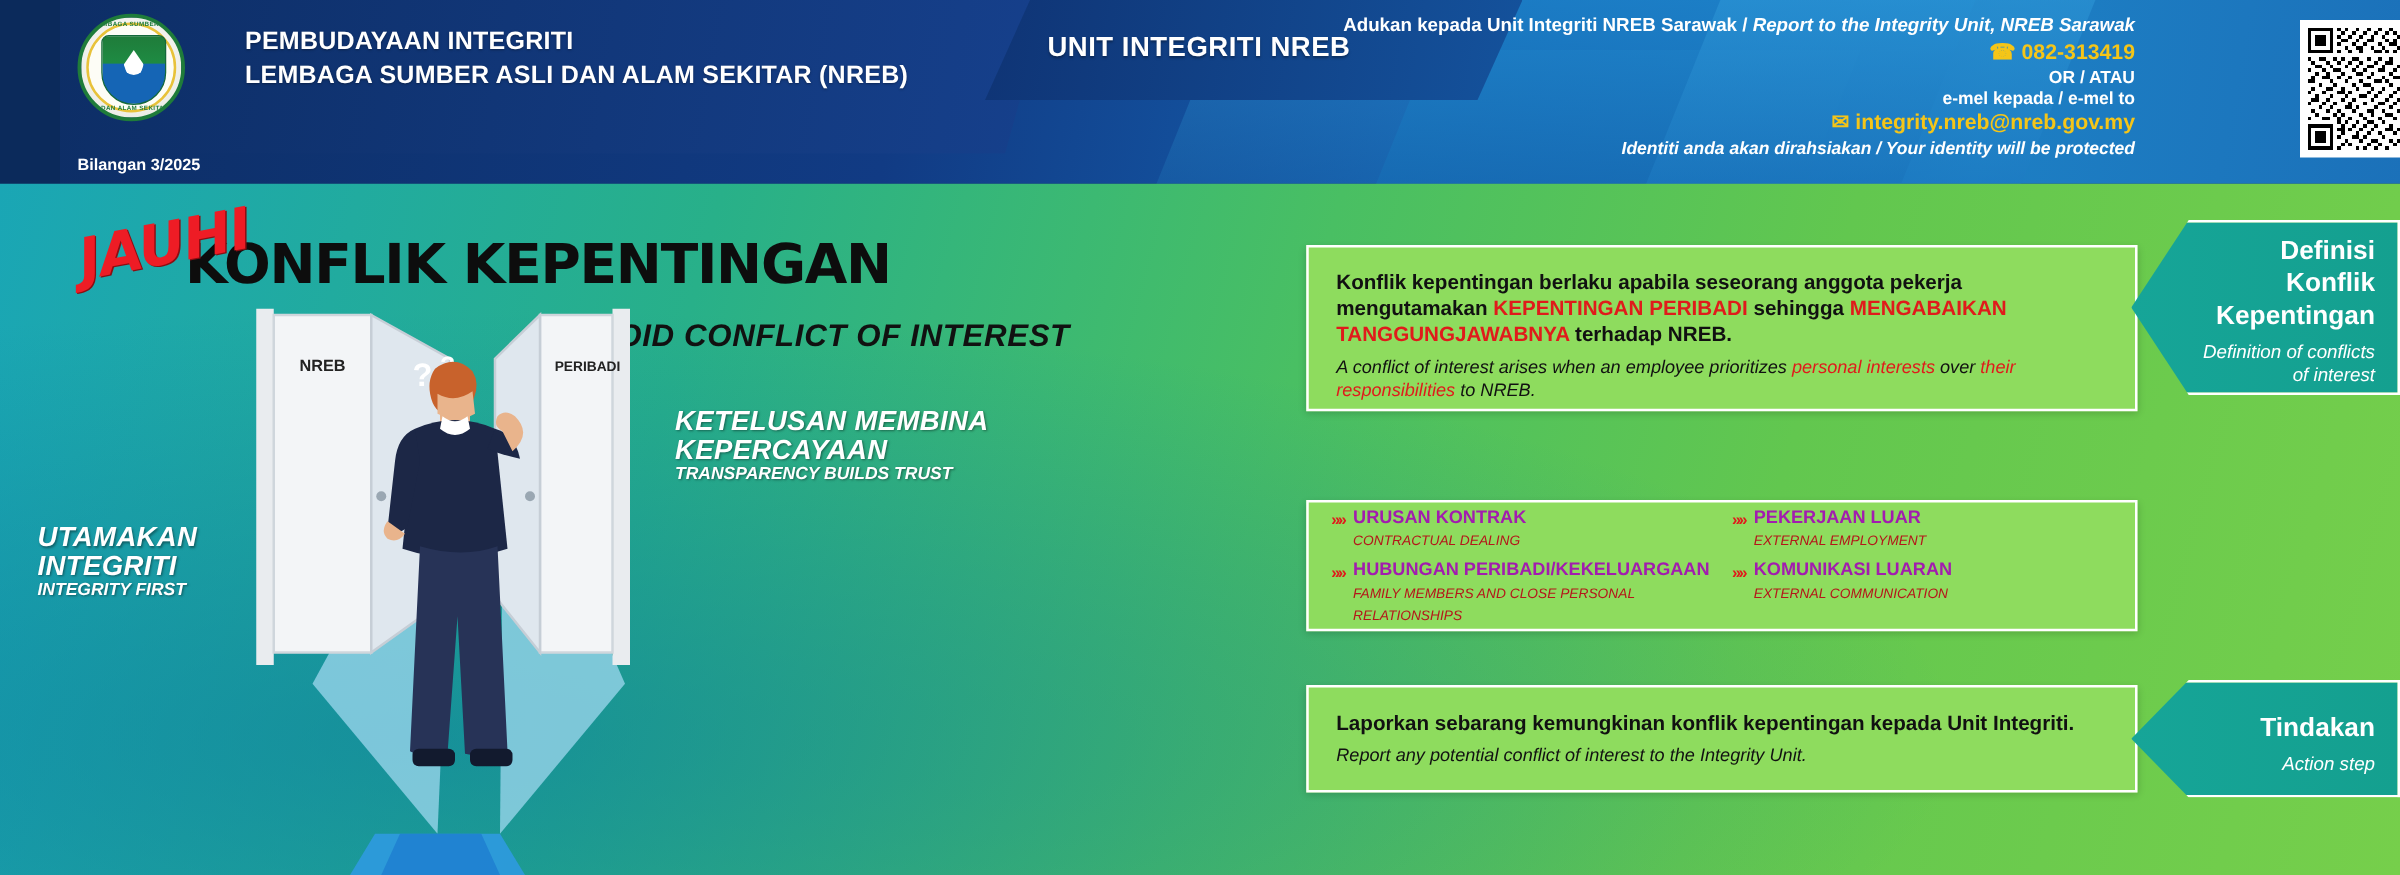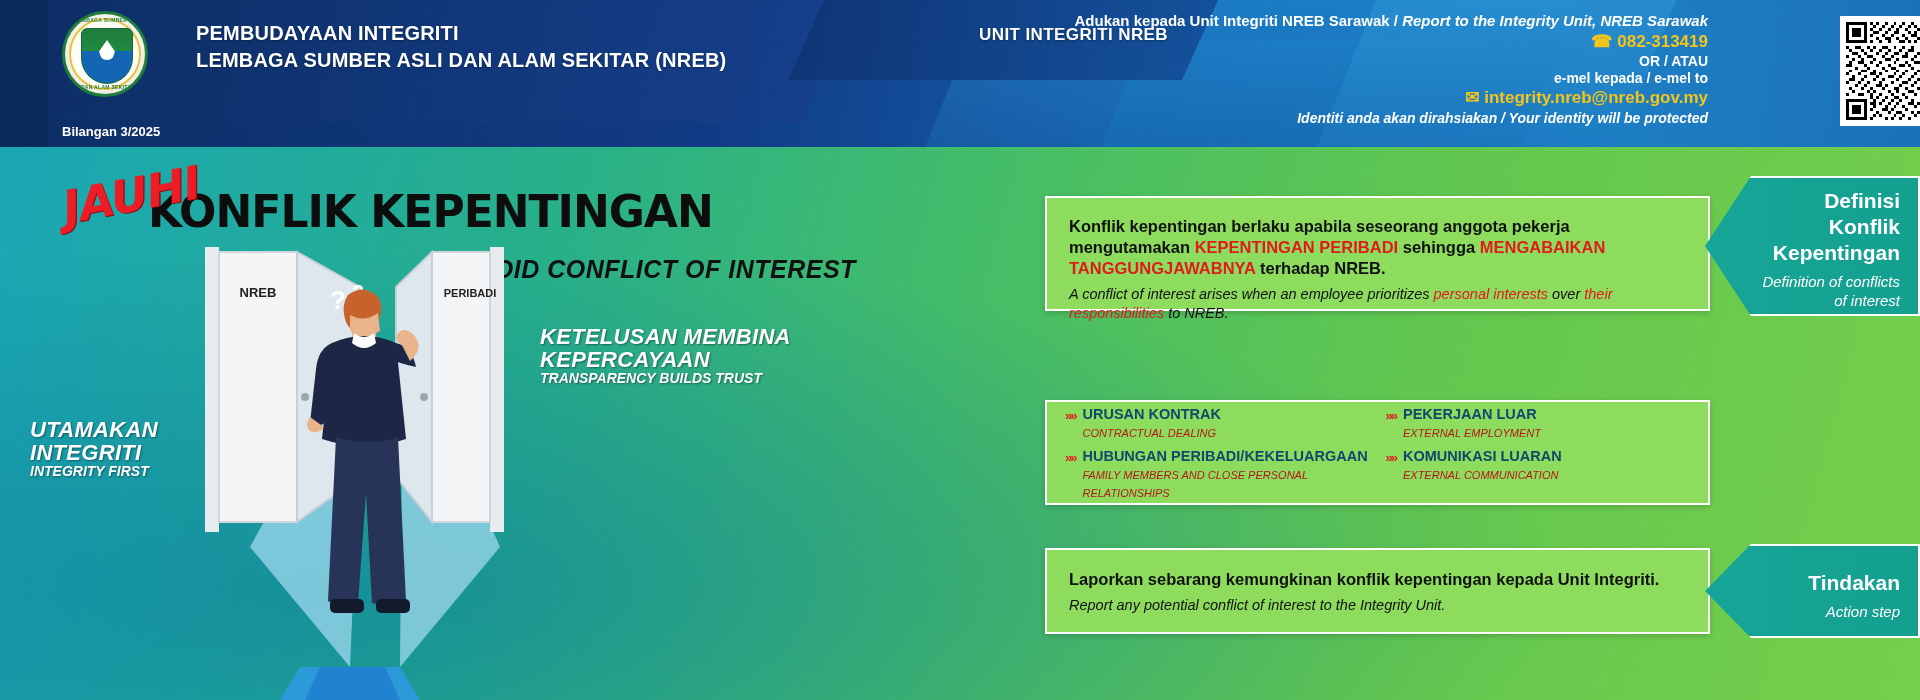--- a/index.html
+++ b/index.html
@@ -95,22 +95,22 @@
     position: absolute; left: 148px; top: 20px; z-index: 6;
     color: #ffffff;
     font-weight: bold;
     font-size: 20px;
     line-height: 27px;
     letter-spacing: .2px;
     text-shadow: 0 1px 2px rgba(0,0,0,.35);
   }
   .hdr-unit {
     position: absolute; left: 790px; top: 25px; width: 330px; z-index: 6;
-    text-align: right;
-    color: #ffffff; font-weight: bold; font-size: 17px; letter-spacing: .4px;
+    text-align: left;
+    color: #ffffff; font-weight: bold; font-size: 22px; letter-spacing: .4px;
     text-shadow: 0 1px 2px rgba(0,0,0,.35);
   }
   .hdr-bil {
     position: absolute; left: 14px; top: 124px; z-index: 6;
     color: #ffffff; font-size: 13px; font-weight: bold;
   }
   .hdr-right {
     position: absolute; right: 260px; top: 12px; width: 640px; z-index: 6;
     text-align: right; color: #ffffff;
   }
@@ -175,39 +175,39 @@
 
   
 
   
   .card {
     position: absolute;
     background: #8edc5e;
     border: 2px solid #ffffff;
     box-shadow: 0 2px 6px rgba(0,0,0,.18);
   }
-  .card1 { left: 1045px; top: 196px; width: 665px; height: 115px; padding: 18px 22px; }
+  .card1 { left: 1045px; top: 196px; width: 665px; height: 133px; padding: 18px 22px; }
   .card2 { left: 1045px; top: 400px; width: 665px; height: 105px; padding: 14px 18px; }
   .card3 { left: 1045px; top: 548px; width: 665px; height: 86px; padding: 20px 22px; }
 
   .c1-my { font-size: 16.5px; font-weight: bold; color: #111; line-height: 21px; }
   .c1-my .red { color: #e01b1b; }
   .c1-en { font-size: 14.5px; font-style: italic; color: #111; line-height: 19px; margin-top: 6px; }
   .c1-en .red { color: #e01b1b; font-style: italic; }
 
   .c3-my { font-size: 16.5px; font-weight: bold; color: #111; }
   .c3-en { font-size: 14.5px; font-style: italic; color: #111; margin-top: 8px; }
 
   .ex-grid {
     display: grid; grid-template-columns: 1fr 1fr; gap: 6px 16px;
     height: 100%; align-content: center;
   }
   .ex-item { display: flex; align-items: flex-start; gap: 7px; }
   .ex-arrows { color: #e01b1b; font-size: 13px; font-weight: bold; letter-spacing: -2px; padding-top: 3px; }
-  .ex-my { font-size: 14.5px; font-weight: bold; color: #0c4a6e; line-height: 17px; }
+  .ex-my { font-size: 14.5px; font-weight: bold; color: #a21caf; line-height: 17px; }
   .ex-en { font-size: 11px; font-style: italic; color: #b4171a; line-height: 14px; }
 
   
   .chev {
     position: absolute; left: 1705px; width: 215px;
     background: linear-gradient(90deg, #16a598 0%, #14a08f 100%);
     border-top: 2px solid #ffffff; border-bottom: 2px solid #ffffff; border-right: 2px solid #ffffff;
     clip-path: polygon(46px 0, 100% 0, 100% 100%, 46px 100%, 0 50%);
     color: #ffffff; text-align: right; padding: 10px 18px 10px 56px;
   }

